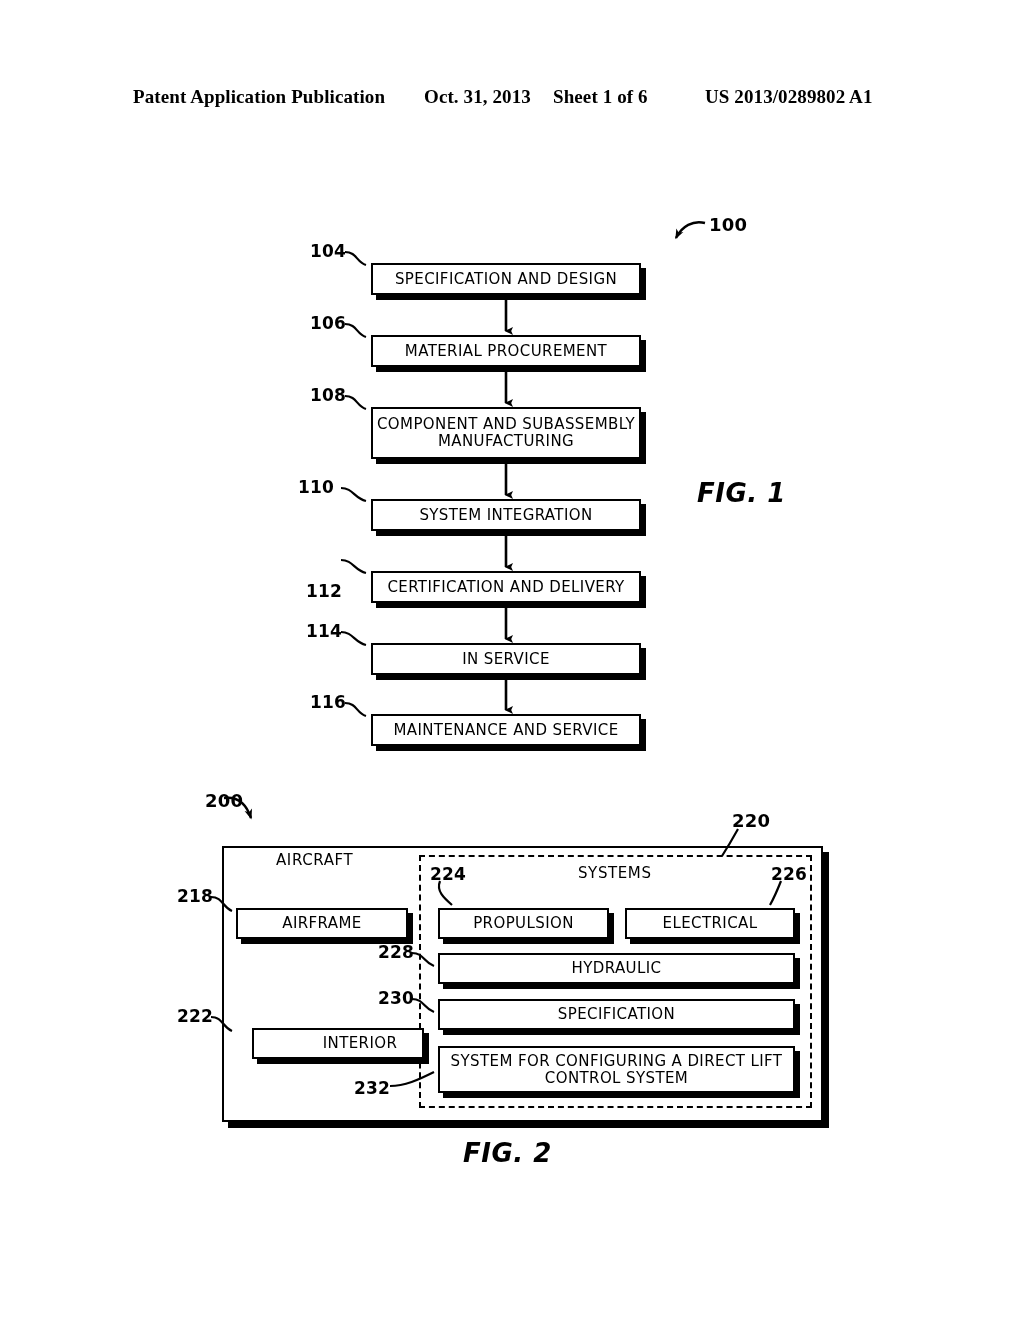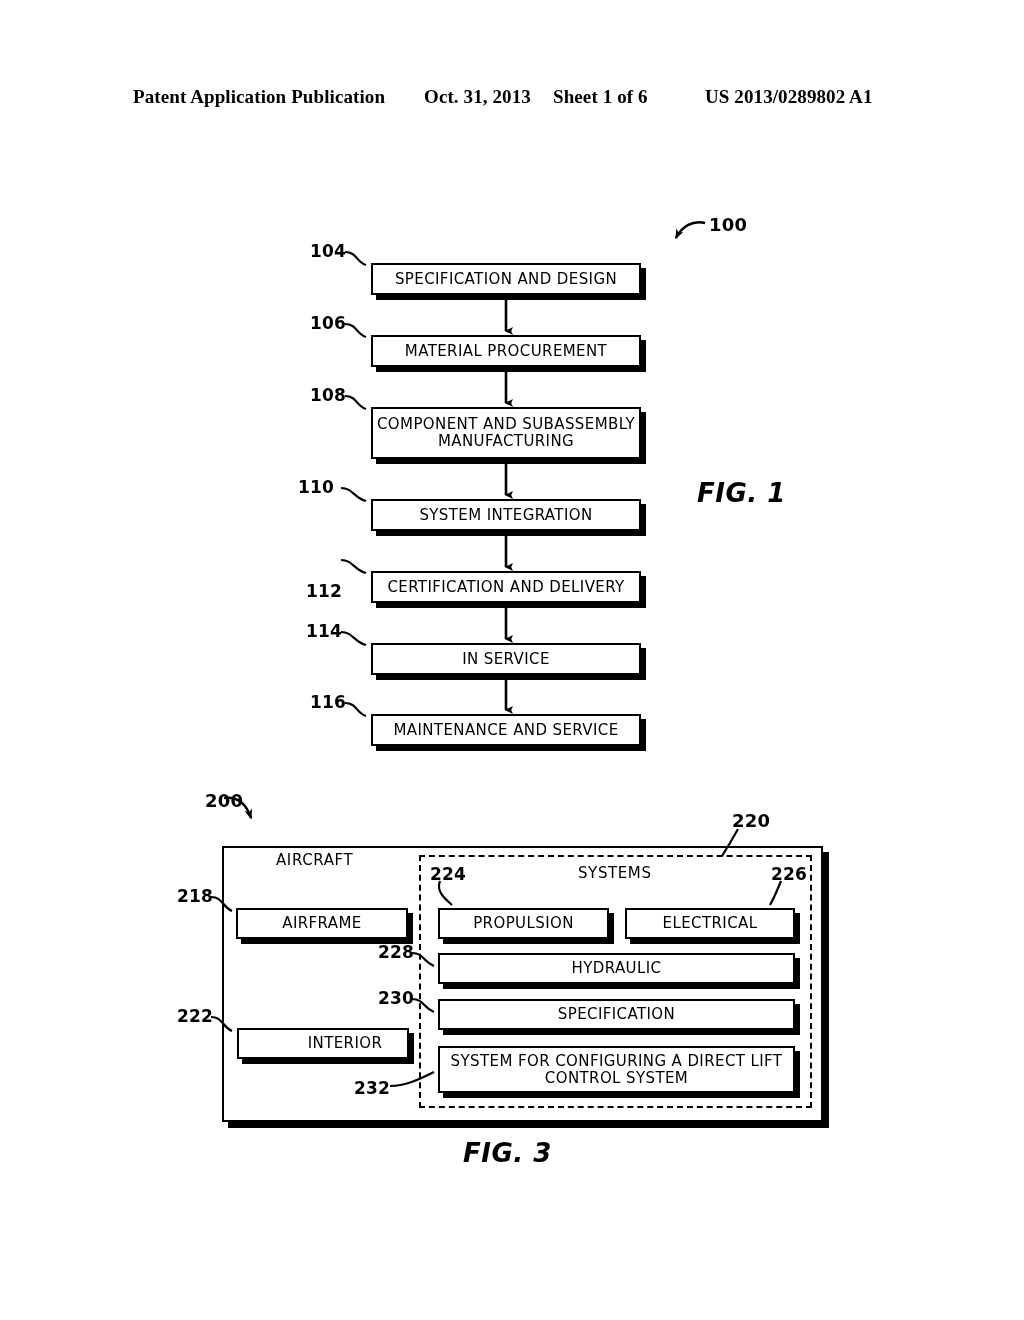--- a/index.html
+++ b/index.html
@@ -161,21 +161,21 @@
 <span class="ctr-label" style="left:276px; top:851px;">AIRCRAFT</span>
 
 <div id="systems-box" style="left:419px; top:855px; width:393px; height:253px;"></div>
 
 <span class="ctr-label" style="left:578px; top:864px;">SYSTEMS</span>
 
 <div class="pbox" style="left:236px; top:908px; width:172px; height:31px;">
   <span>AIRFRAME</span>
 </div>
 
-<div class="pbox" style="left:237px; top:1028px; width:172px; height:31px;padding-left:44px;">
+<div class="pbox" style="left:252px; top:1028px; width:172px; height:31px;padding-left:44px;">
   <span>INTERIOR</span>
 </div>
 
 <div class="pbox" style="left:438px; top:908px; width:171px; height:31px;">
   <span>PROPULSION</span>
 </div>
 
 <div class="pbox" style="left:625px; top:908px; width:170px; height:31px;">
   <span>ELECTRICAL</span>
 </div>
@@ -195,21 +195,21 @@
 <span class="refnum" style="left:181px; top:790px; font-size:18px;margin-left:24px;">200</span>
 <span class="refnum" style="left:732px; top:810px; font-size:18px;">220</span>
 <span class="refnum" style="left:177px; top:886px;">218</span>
 <span class="refnum" style="left:177px; top:1006px;">222</span>
 <span class="refnum" style="left:430px; top:864px;">224</span>
 <span class="refnum" style="left:771px; top:864px;">226</span>
 <span class="refnum" style="left:378px; top:942px;">228</span>
 <span class="refnum" style="left:378px; top:988px;">230</span>
 <span class="refnum" style="left:354px; top:1078px;">232</span>
 
-<span class="figcap" style="left:463px; top:1138px;">FIG. 3</span>
+<span class="figcap" style="left:463px; top:1138px;">FIG. 2</span>
 
 <svg class="overlay" viewBox="0 0 1024 1320">
   <defs>
     <marker id="arrowDown" markerWidth="9" markerHeight="9" refX="4.5" refY="7.6" orient="auto" markerUnits="userSpaceOnUse">
       <path d="M4.5 9 L0.6 0.6 L4.5 2.4 L8.4 0.6 Z" fill="#000"></path>
     </marker>
     <marker id="arrowTip" markerWidth="11" markerHeight="11" refX="9" refY="5.5" orient="auto" markerUnits="userSpaceOnUse">
       <path d="M10.5 5.5 L0.4 1.6 L3 5.5 L0.4 9.4 Z" fill="#000"></path>
     </marker>
   </defs>

